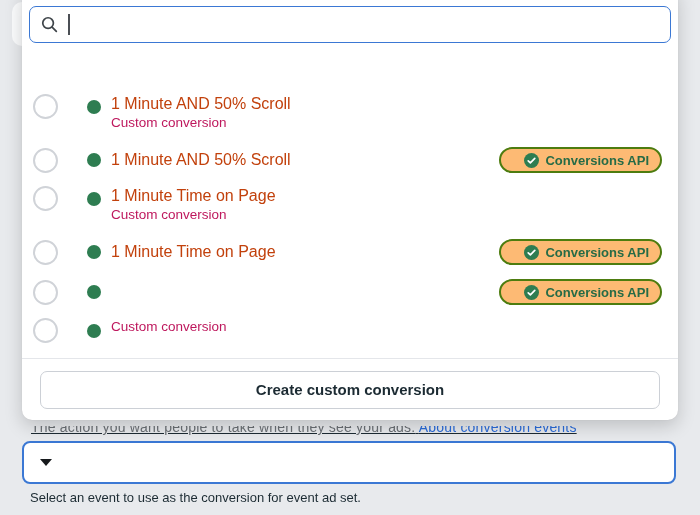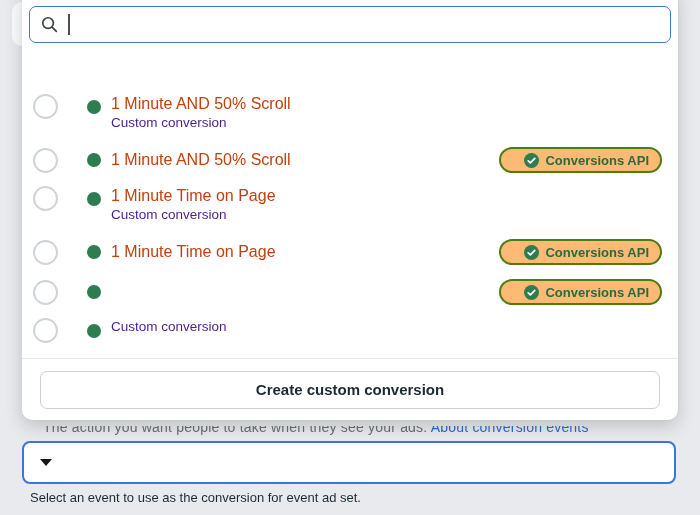--- a/index.html
+++ b/index.html
@@ -10,22 +10,22 @@
     position:relative;
     color:#1c2b33;
   }
 
   
   .bg-card-corner {
     position:absolute; left:12px; top:2px; width:140px; height:44px;
     background:#fbfcfd; border-radius:10px; z-index:1;
   }
   .helper-strip {
-    position:absolute; left:43px; top:426px; width:650px; height:10px;
-    overflow:hidden; z-index:1;
+    position:absolute; left:31px; top:426px; width:650px; height:10px;
+    overflow:hidden; z-index:1;text-decoration:underline;
   }
   .helper-strip .inner {
     margin-top:-7px; font-size:14px; letter-spacing:.2px; color:#6b7075; white-space:nowrap;
   }
   .helper-strip a { color:#2b6cd9; text-decoration:none; }
 
   .event-select {
     position:absolute; left:22px; top:441px; width:654px; height:43px;
     background:#fff; border:2px solid #3b78d4; border-radius:8px;
     display:flex; align-items:center; padding:0 18px 0 16px; z-index:1;
@@ -70,21 +70,21 @@
     width:25px; height:25px; border:2px solid #d0d3d8; border-radius:50%;
     background:#fff; flex:0 0 auto;
   }
   .dot {
     width:14px; height:14px; border-radius:50%; background:#2e7d51;
     flex:0 0 auto; margin-left:29px; margin-right:10px;
   }
   .row.twoline .dot { margin-top:6px; }
   .texts { display:flex; flex-direction:column; }
   .row-title { font-size:16px; color:#c2410c; line-height:20px; }
-  .row-subtitle { font-size:13.5px; color:#4c1d95; line-height:18px; }
+  .row-subtitle { font-size:13.5px; color:#be185d; line-height:18px; }
   .badge {
     margin-left:auto; margin-right:16px;
     display:flex; align-items:center; gap:6px;
     background:#fdba74; border:2px solid #4d7c0f; border-radius:13px;
     height:26px; padding:0 11px 0 23px;
   }
   .badge .badge-label { font-size:13px; font-weight:bold; color:#276b46; }
 
   .panel-footer {
     position:absolute; left:0; right:0; bottom:0; height:62px;

